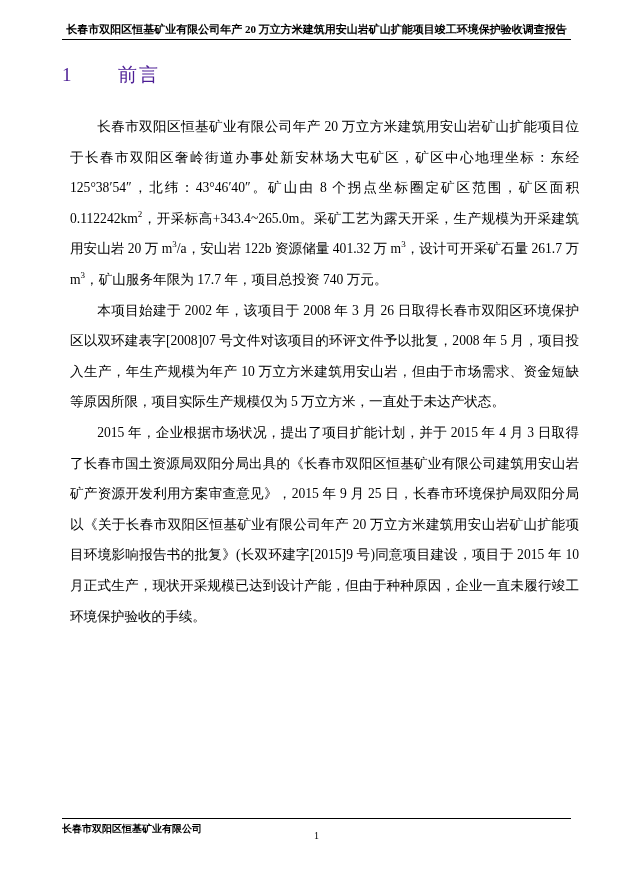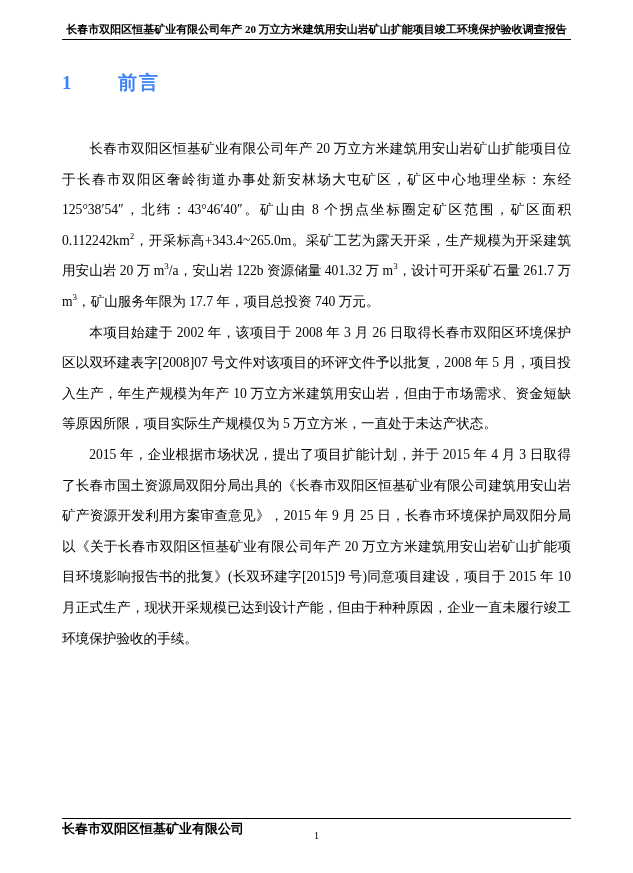--- a/index.html
+++ b/index.html
@@ -41,47 +41,46 @@
   .header-rule {
     position: absolute;
     top: 39px;
     left: 0;
     width: 509px;
     height: 0;
     border-top: 1px solid #000;
   }
   .chapter {
     position: absolute;
-    top: 70px;
+    top: 62px;
     left: 0;
     width: 509px;
     font-size: 19px;
-    font-weight: bold;
+    font-weight: normal;
     line-height: 26px;
-    color: #3b82f6;
+    color: #4c1d95;
   }
   .chapter .num {
     display: inline-block;
     width: 56px;
   }
   .chapter .title {
     display: inline-block;
     letter-spacing: 2px;
   }
   .body {
     position: absolute;
     top: 112px;
-    left: 0;
+    left: 8px;
     width: 509px;
     font-size: 13.6px;
     line-height: 30.6px;
     color: #000;
     text-align: justify;
     text-justify: inter-ideograph;
-    margin-top: 22px;
   }
   .body p {
     margin: 0;
     text-indent: 2em;
     text-align: justify;
     text-justify: inter-ideograph;
   }
   sup {
     font-size: 9px;
     vertical-align: super;
@@ -92,21 +91,21 @@
     top: 818px;
     left: 0;
     width: 509px;
     height: 0;
     border-top: 1px solid #000;
   }
   .footer-left {
     position: absolute;
     top: 822px;
     left: 0;
-    font-size: 13px;
+    font-size: 10px;
     font-weight: bold;
     color: #000;
     line-height: 14px;
     white-space: nowrap;
   }
   .footer-pageno {
     position: absolute;
     top: 830px;
     left: 0;
     width: 509px;

